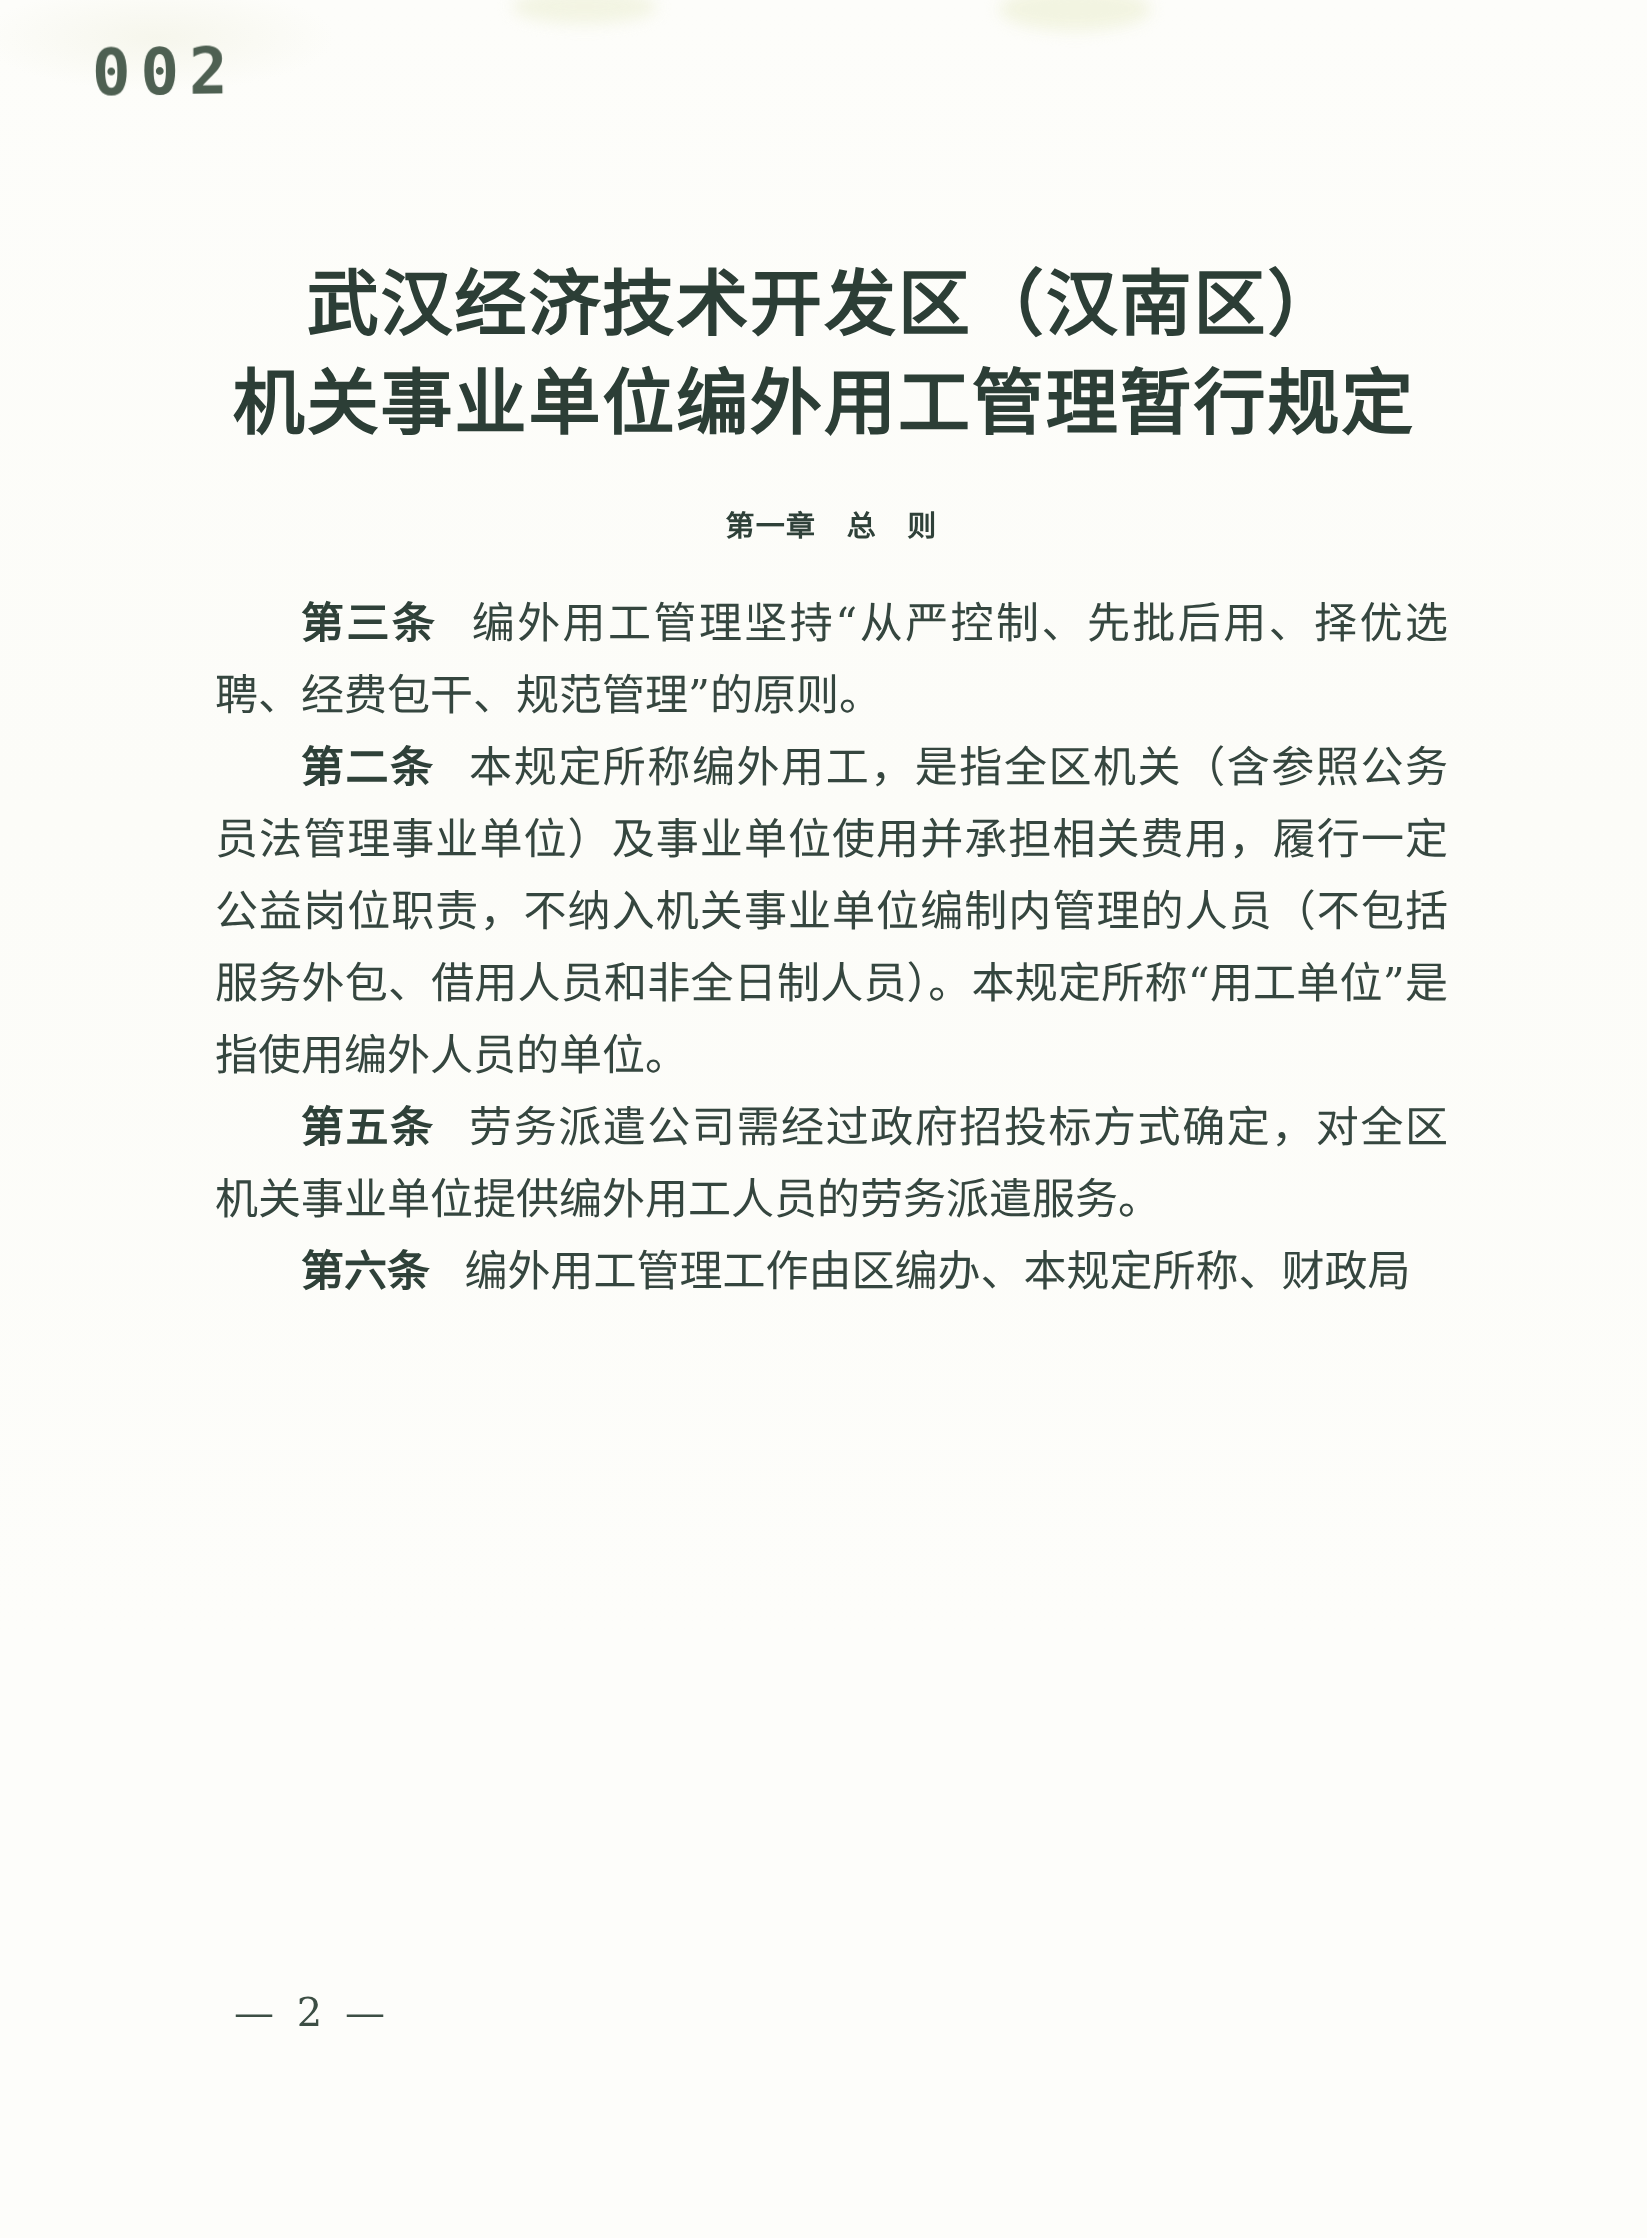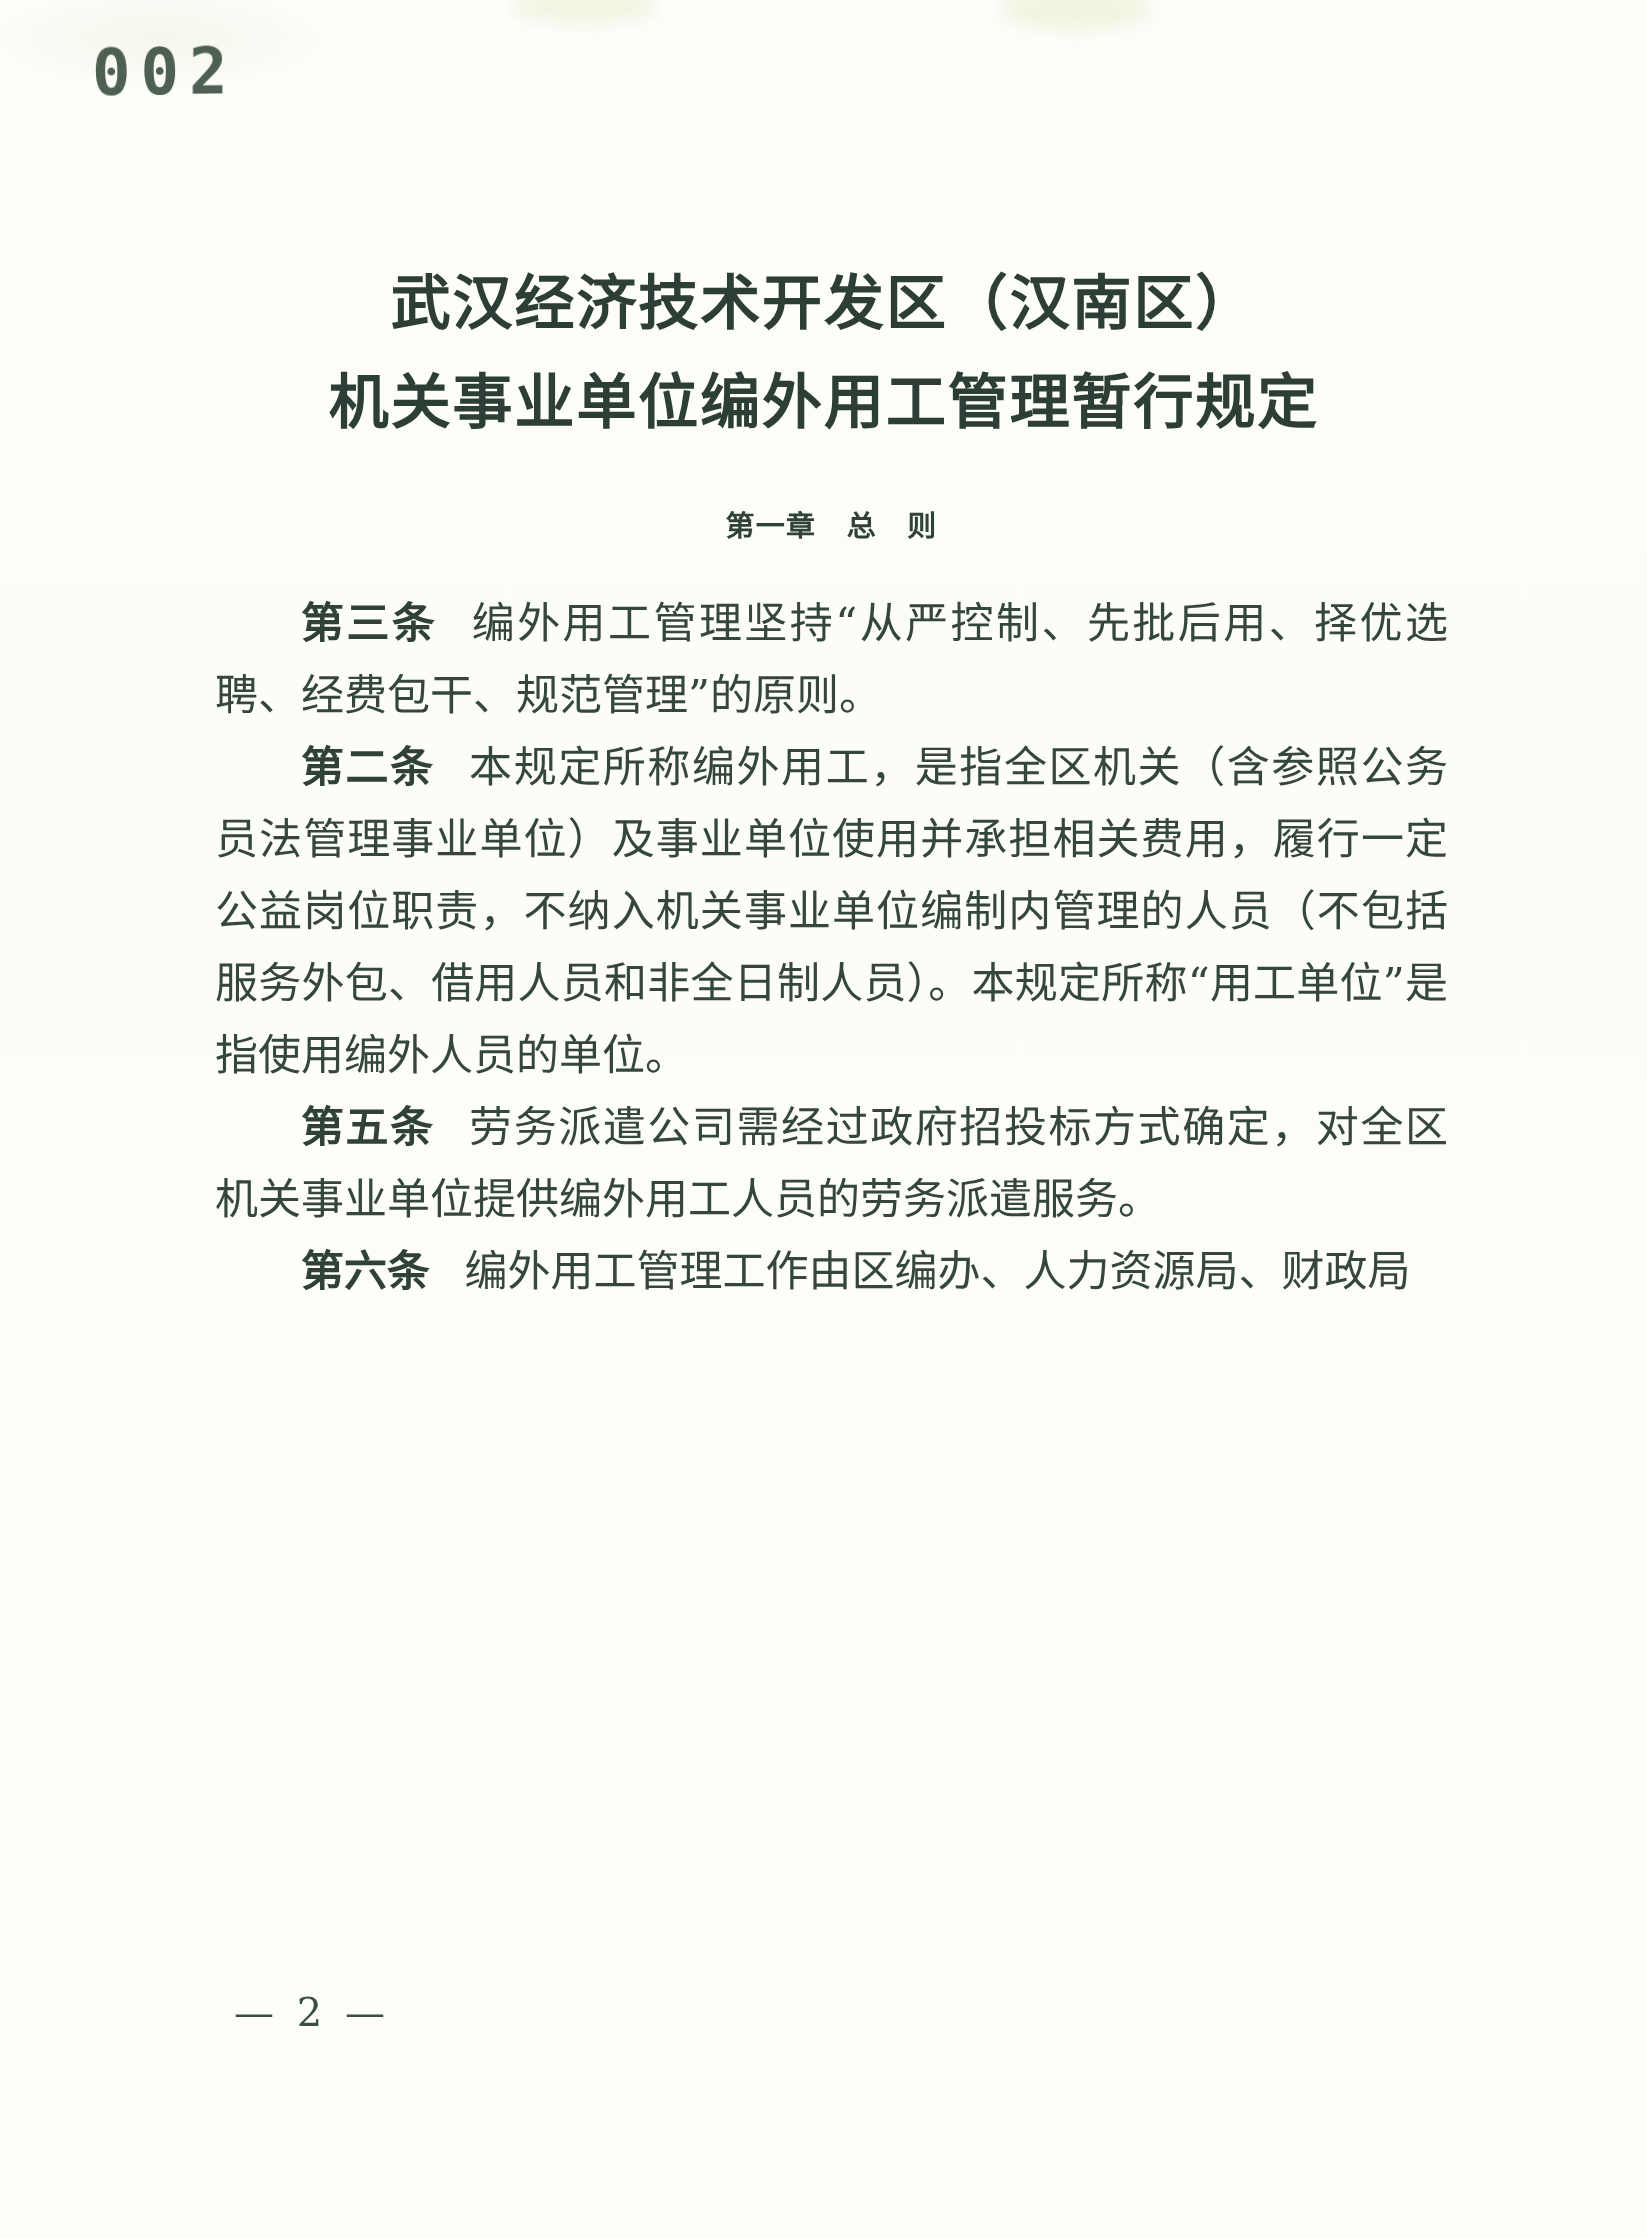--- a/index.html
+++ b/index.html
@@ -50,21 +50,21 @@
     filter: blur(0.4px);
   }
   
   .title-block {
     position: absolute;
     top: 254px;
     left: 0;
     width: 1648px;
     text-align: center;
     font-weight: bold;
-    font-size: 60px;
+    font-size: 72px;
     line-height: 99px;
     letter-spacing: 1.9px;
     color: #2c3e36;
   }
   
   .body-block {
     position: absolute;
     left: 215px;
     top: 490px;
     width: 1233px;
@@ -132,21 +132,21 @@
       <span class="article-label">第二条</span><span class="article-text">本规定所称编外用工，是指全区机关（含参照公务员法管理事业单位）及事业单位使用并承担相关费用，履行一定公益岗位职责，不纳入机关事业单位编制内管理的人员（不包括服务外包、借用人员和非全日制人员）。本规定所称“用工单位”是指使用编外人员的单位。</span>
     </p>
 
 
     <p class="article">
       <span class="article-label">第五条</span><span class="article-text">劳务派遣公司需经过政府招投标方式确定，对全区机关事业单位提供编外用工人员的劳务派遣服务。</span>
     </p>
 
 
     <p class="article">
-      <span class="article-label">第六条</span><span class="article-text">编外用工管理工作由区编办、人力资源局、财政局</span>
+      <span class="article-label">第六条</span><span class="article-text">编外用工管理工作由区编办、本规定所称、财政局</span>
     </p>
 
   </main>
 
   <footer class="page-footer">— 2 —</footer>
 
 </div>
 
 
 </body></html>

